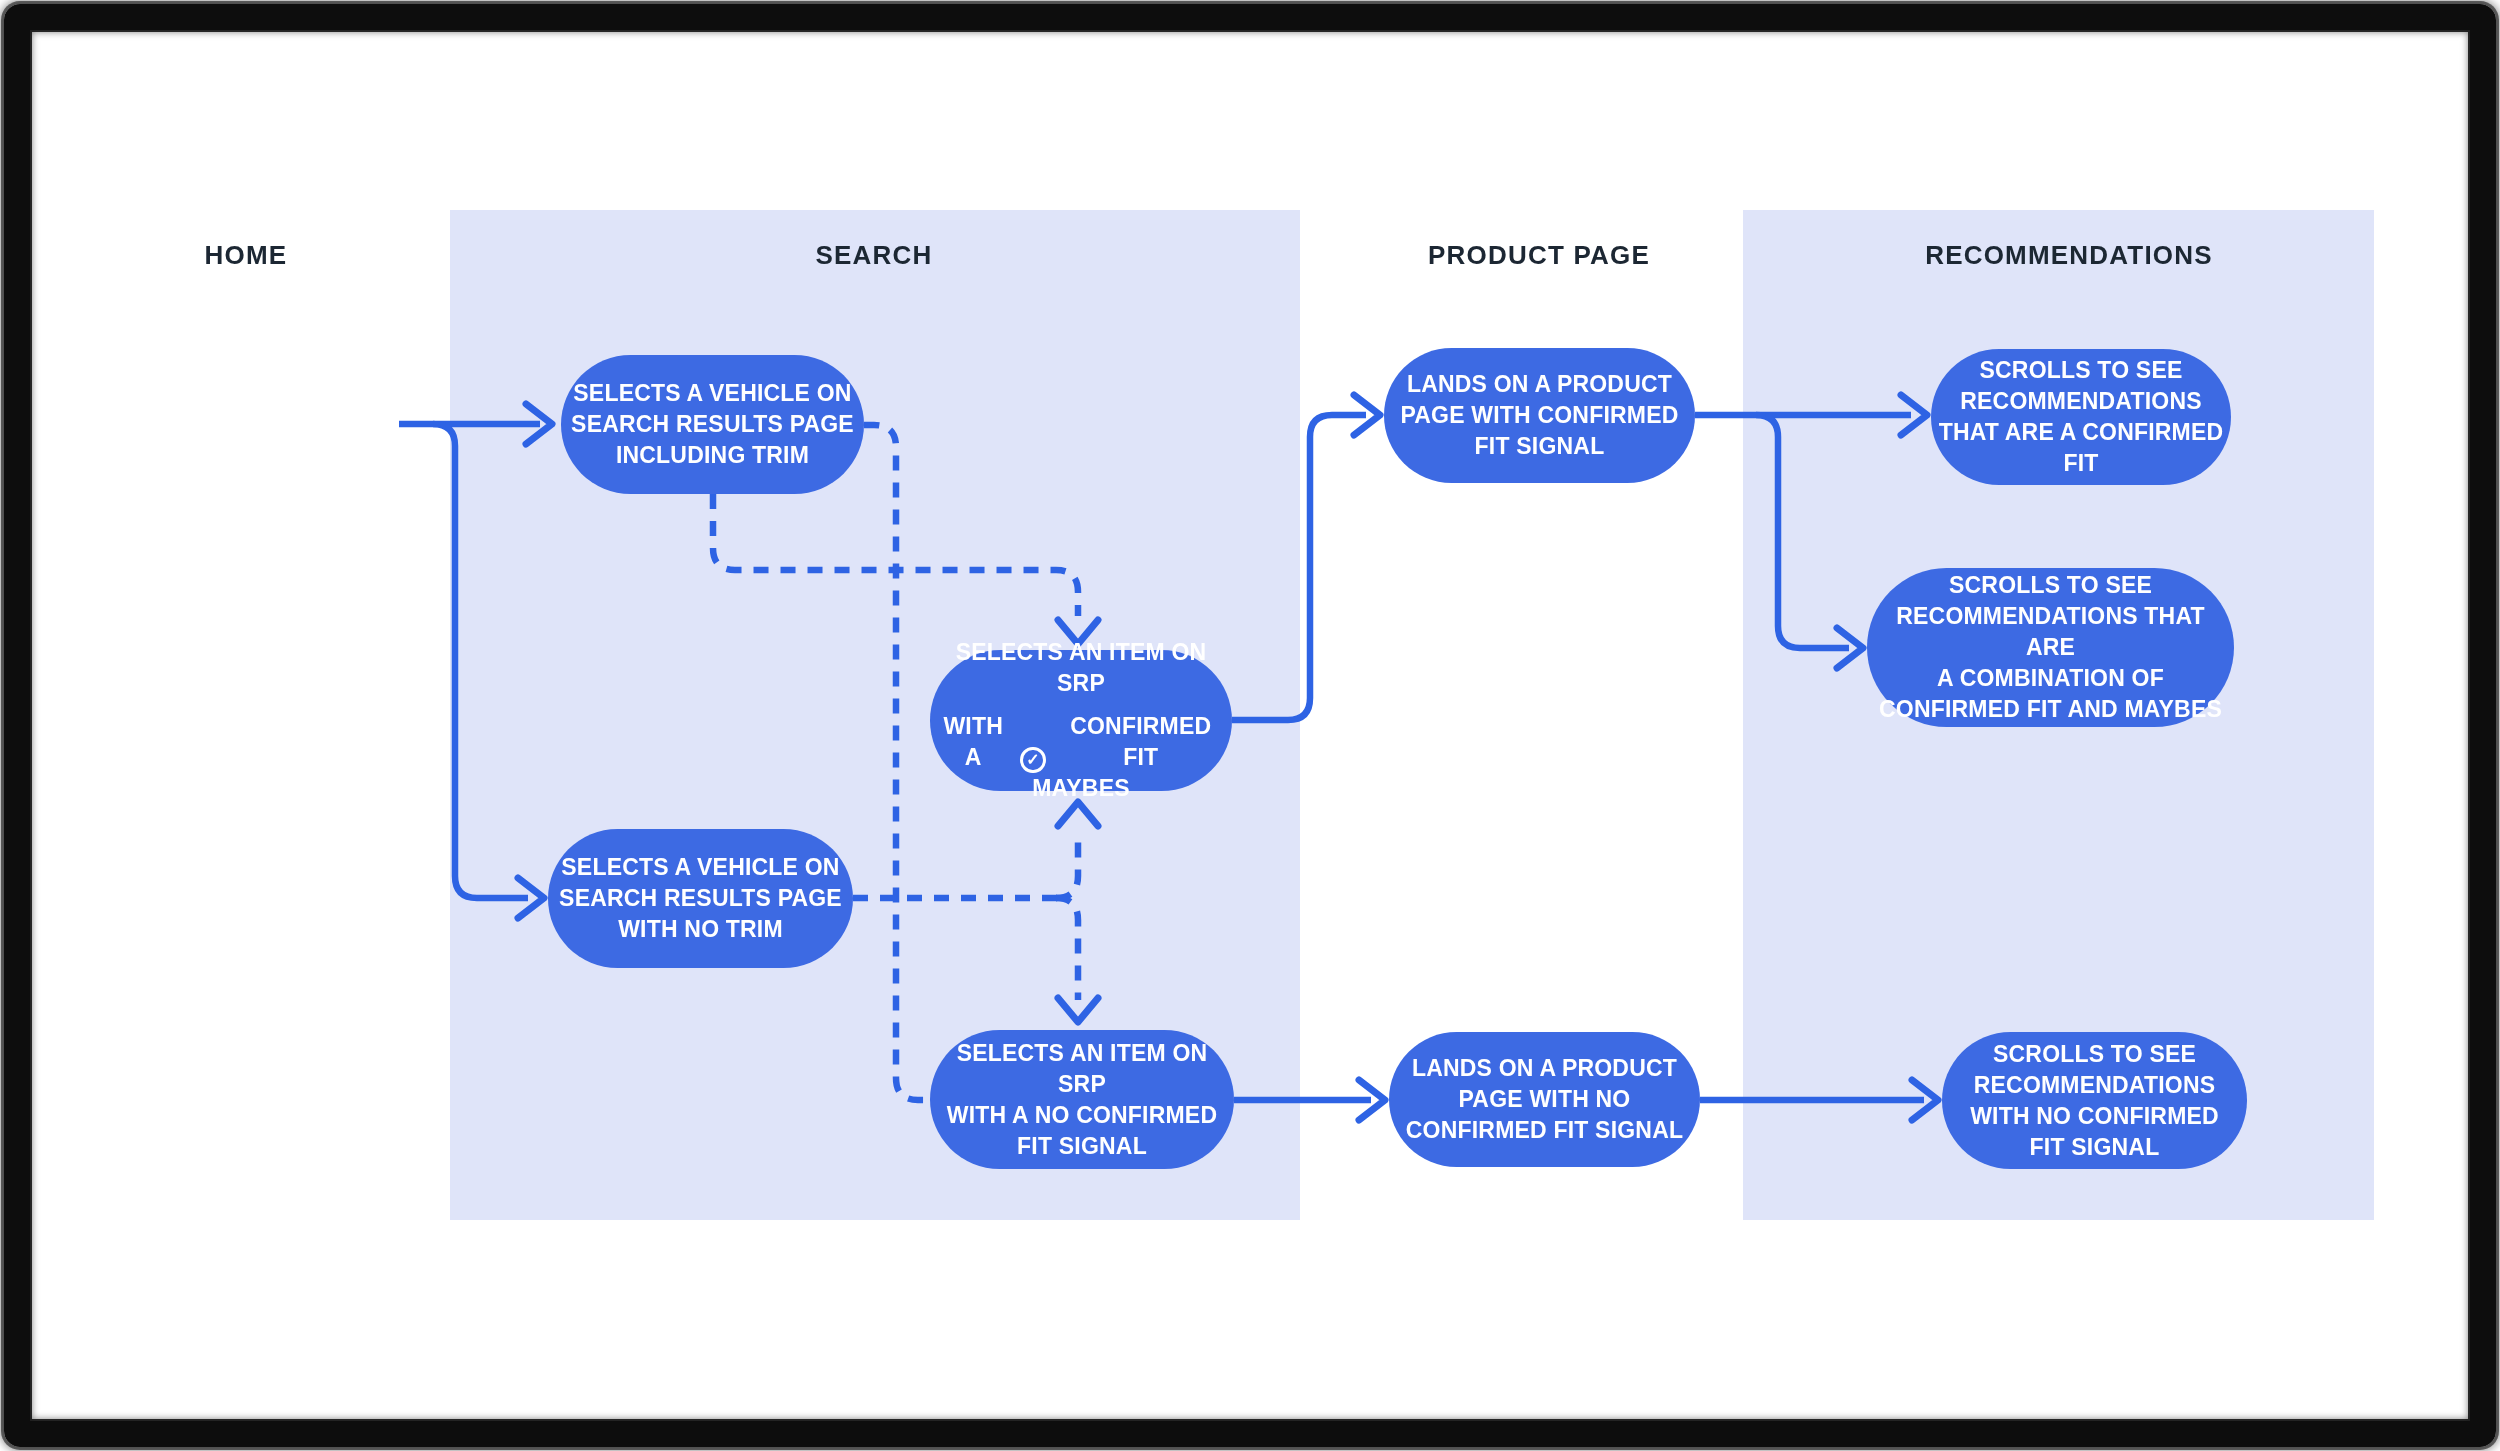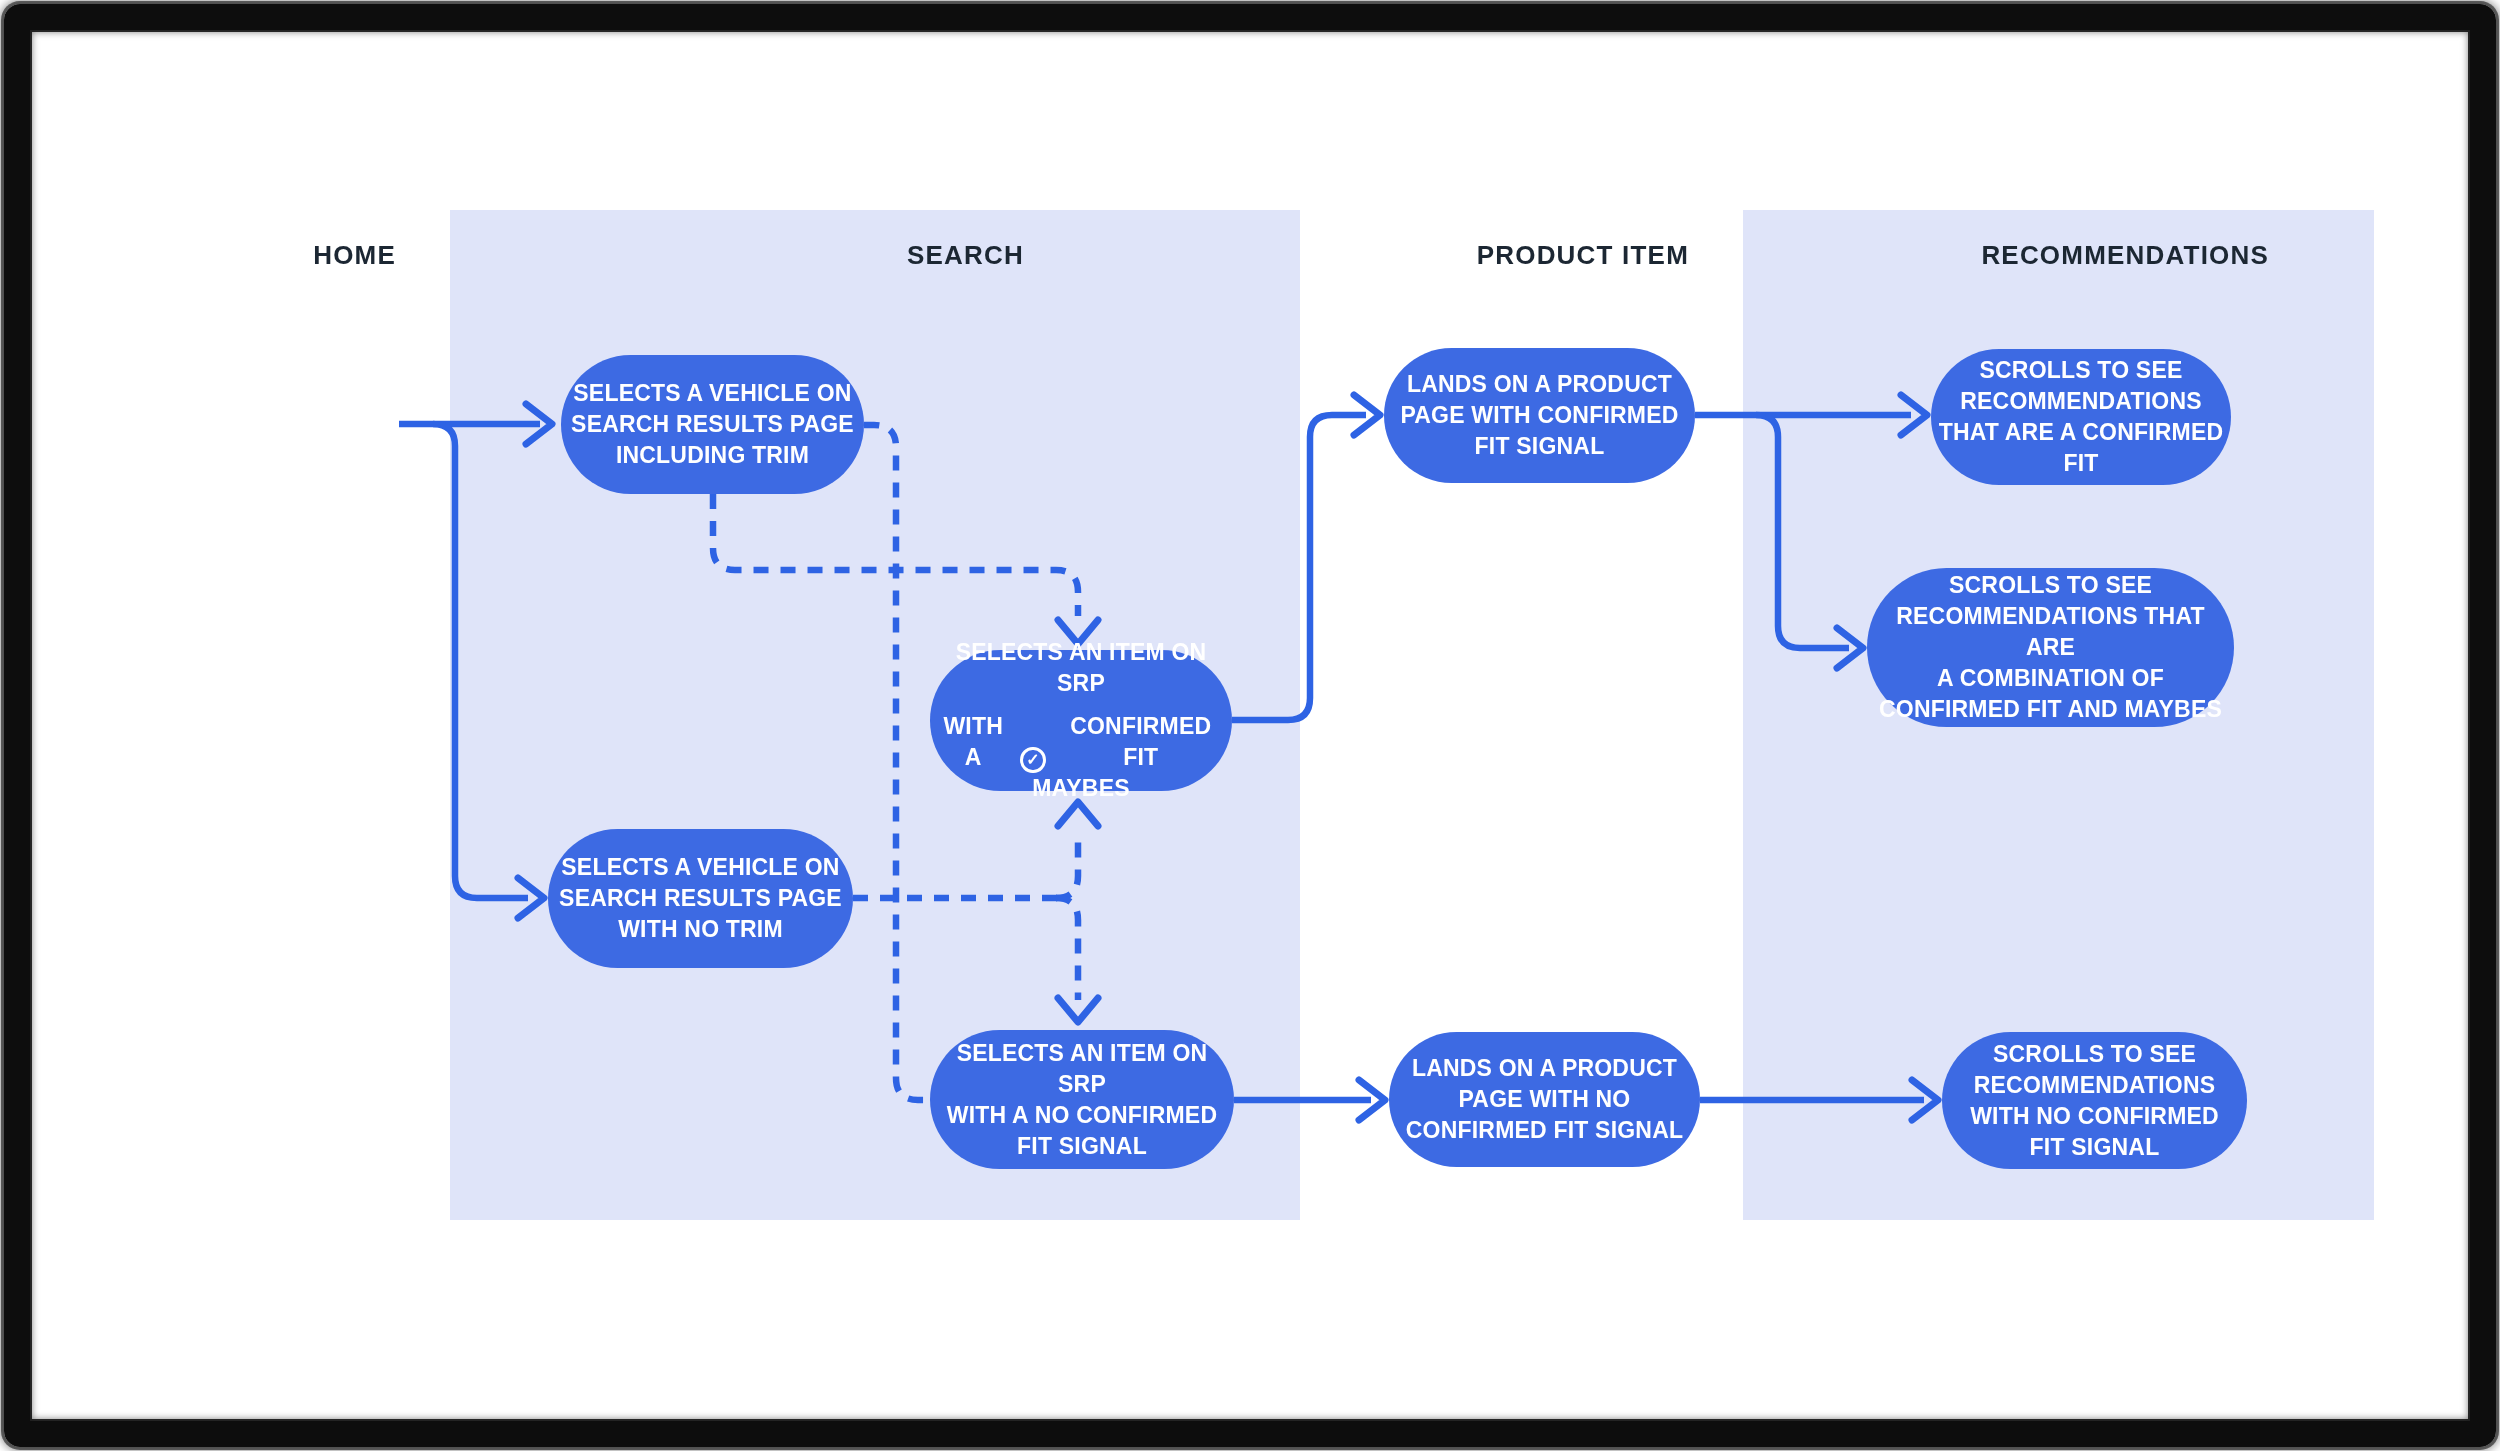--- a/index.html
+++ b/index.html
@@ -42,21 +42,21 @@
   .panel.search { left: 450px; width: 850px; }
   .panel.rec    { left: 1743px; width: 631px; }
 
   .col-header {
     position: absolute;
     top: 240px;
     font-size: 26px;
     font-weight: 700;
     letter-spacing: 1.2px;
     color: var(--header-text, #1c2733);
-    text-align: right;
+    text-align: center;
     z-index: 3;
   }
   #connectors {
     position: absolute;
     inset: 0;
     z-index: 2;
   }
   #connectors path {
     fill: none;
     stroke: var(--line-blue, #2f63e6);
@@ -119,21 +119,21 @@
 </head>
 <body>
 
 <div class="stage">
 
   <div class="panel search"></div>
   <div class="panel rec"></div>
 
   <div class="col-header" style="left:96px;  width:300px;">HOME</div>
   <div class="col-header" style="left:724px; width:300px;">SEARCH</div>
-  <div class="col-header" style="left:1389px;width:300px;">PRODUCT ITEM</div>
+  <div class="col-header" style="left:1389px;width:300px;">PRODUCT PAGE</div>
   <div class="col-header" style="left:1869px;width:400px;">RECOMMENDATIONS</div>
 
   <svg id="connectors" width="2500" height="1451" viewBox="0 0 2500 1451">
 
     <path class="solid" d="M399 424 L540 424"></path>
     <path class="solid" d="M433 424 Q455 424 455 446 L455 876 Q455 898 477 898 L528 898"></path>
     <path class="solid" d="M1232 720 L1288 720 Q1310 720 1310 698 L1310 437 Q1310 415 1332 415 L1366 415"></path>
     <path class="solid" d="M1695 415 L1911 415"></path>
     <path class="solid" d="M1756 415 Q1778 415 1778 437 L1778 626 Q1778 648 1800 648 L1849 648"></path>
     <path class="solid" d="M1234 1100 L1371 1100"></path>

